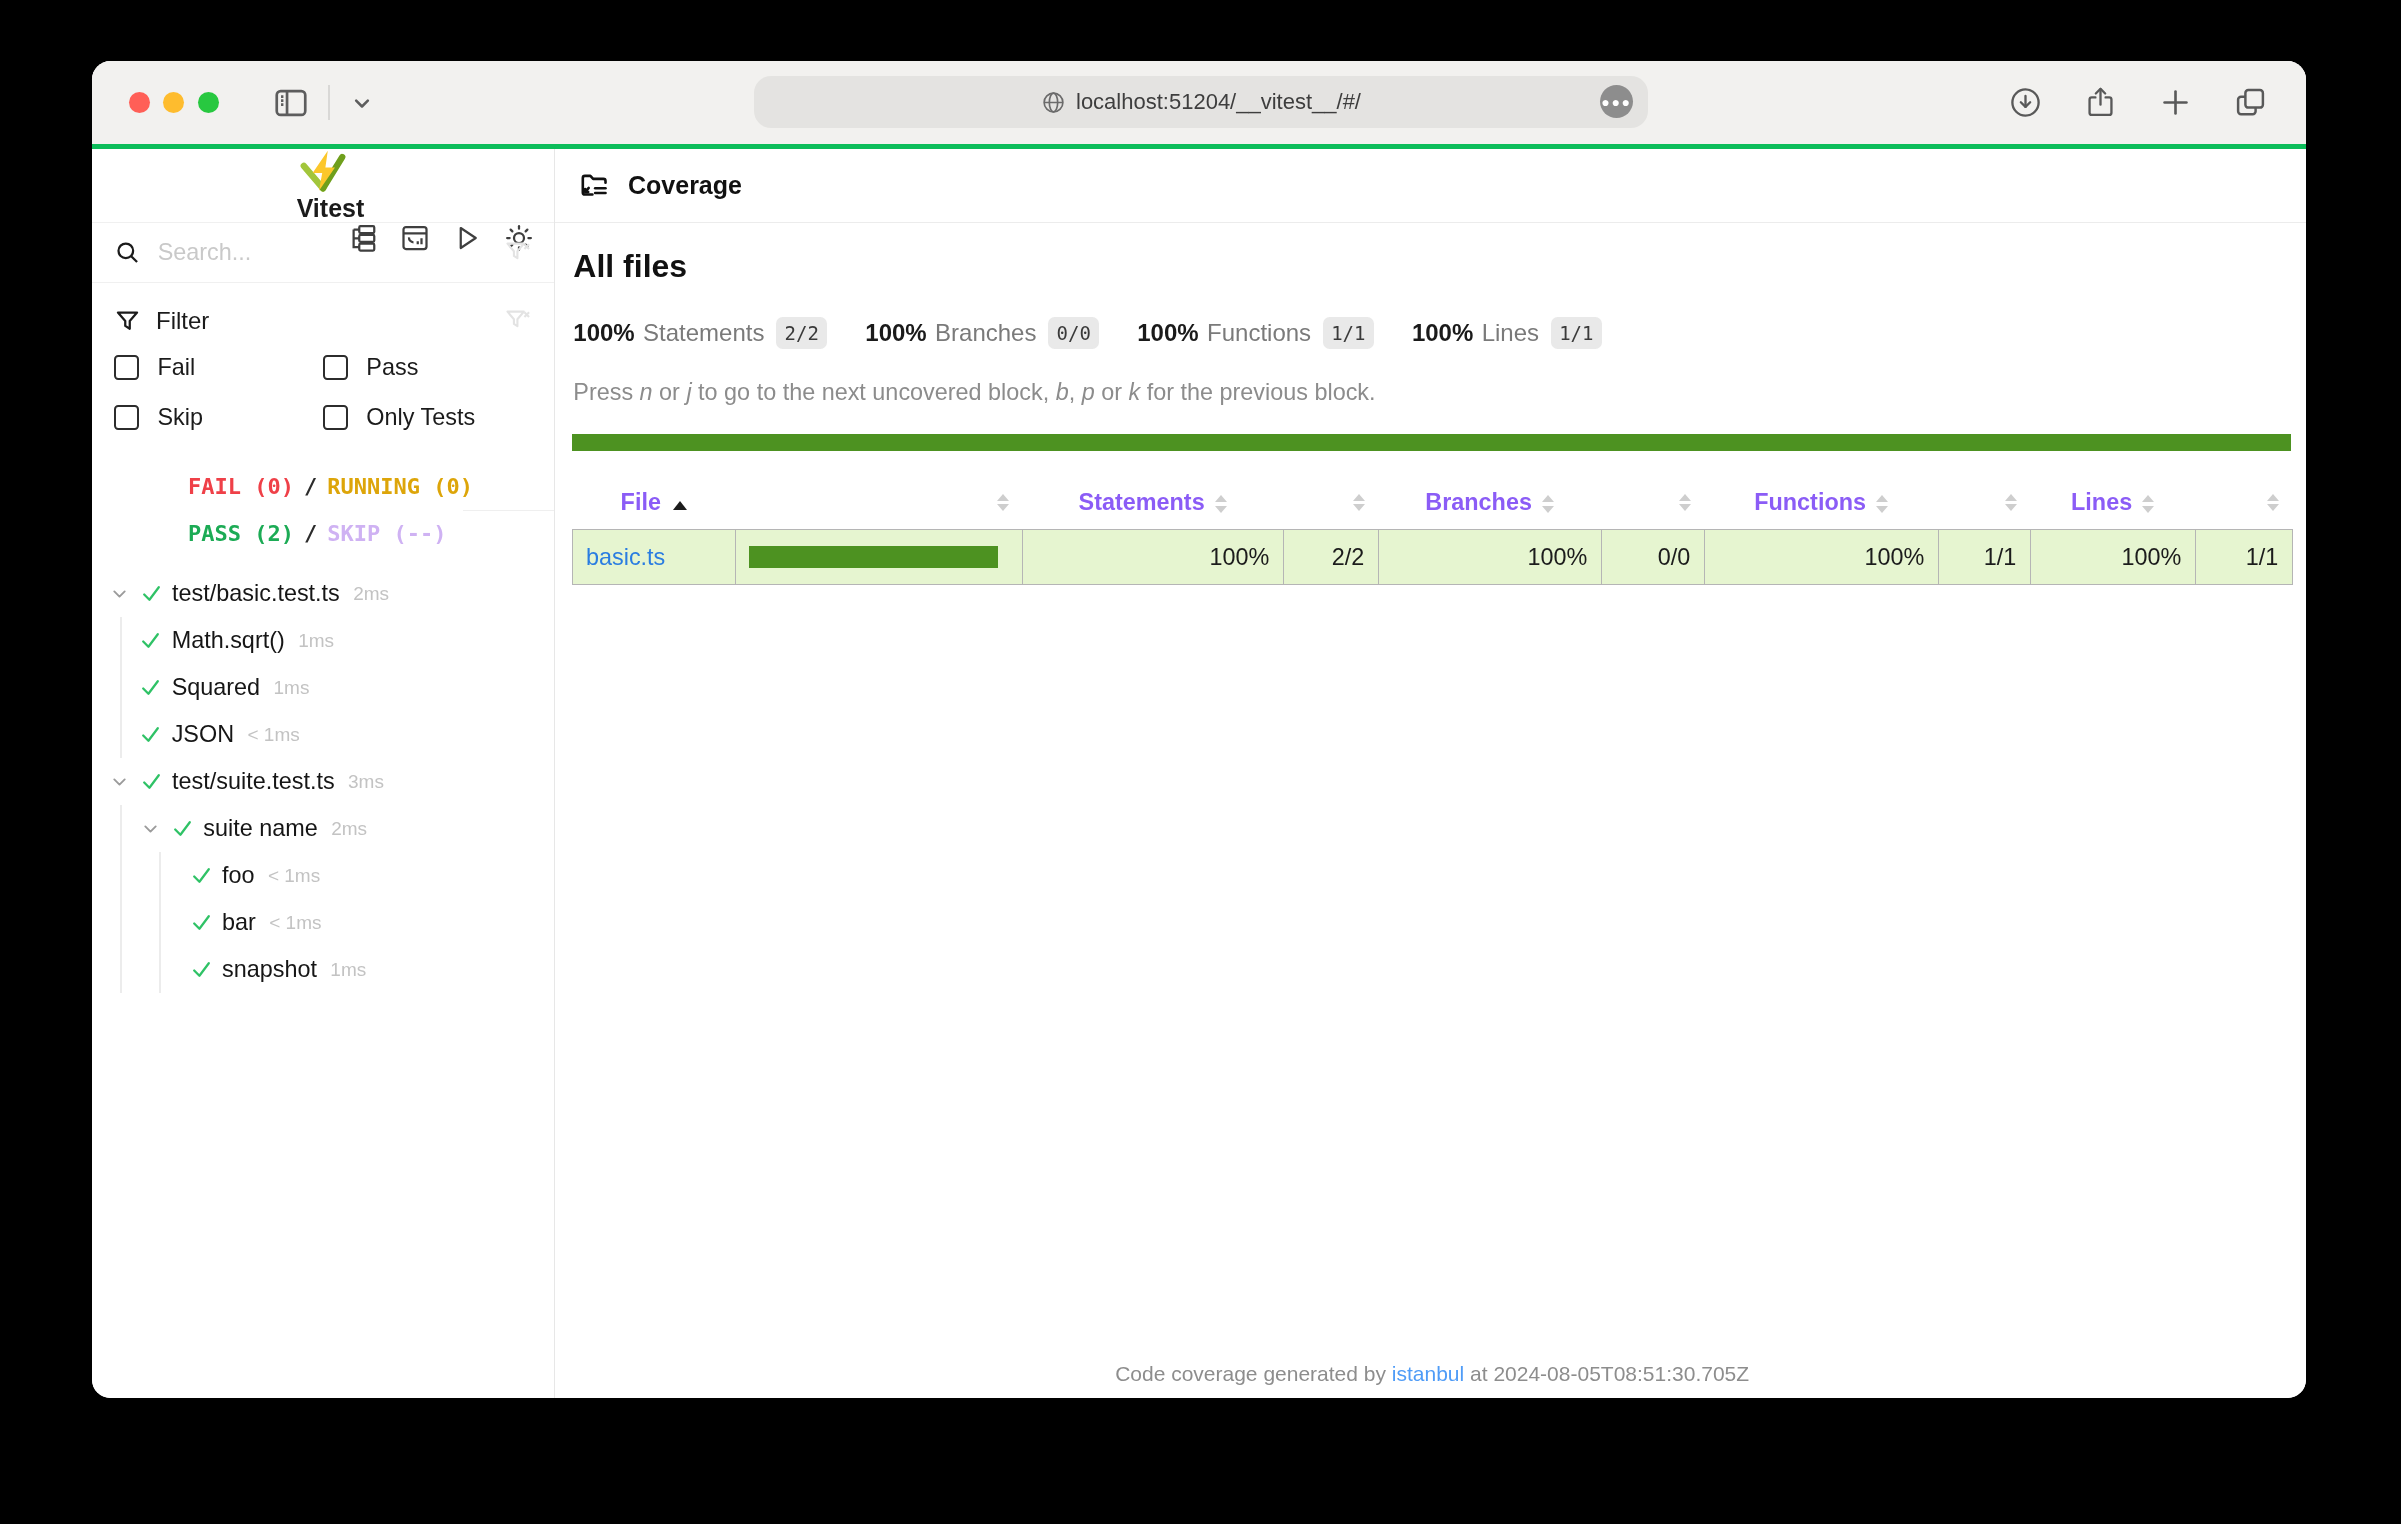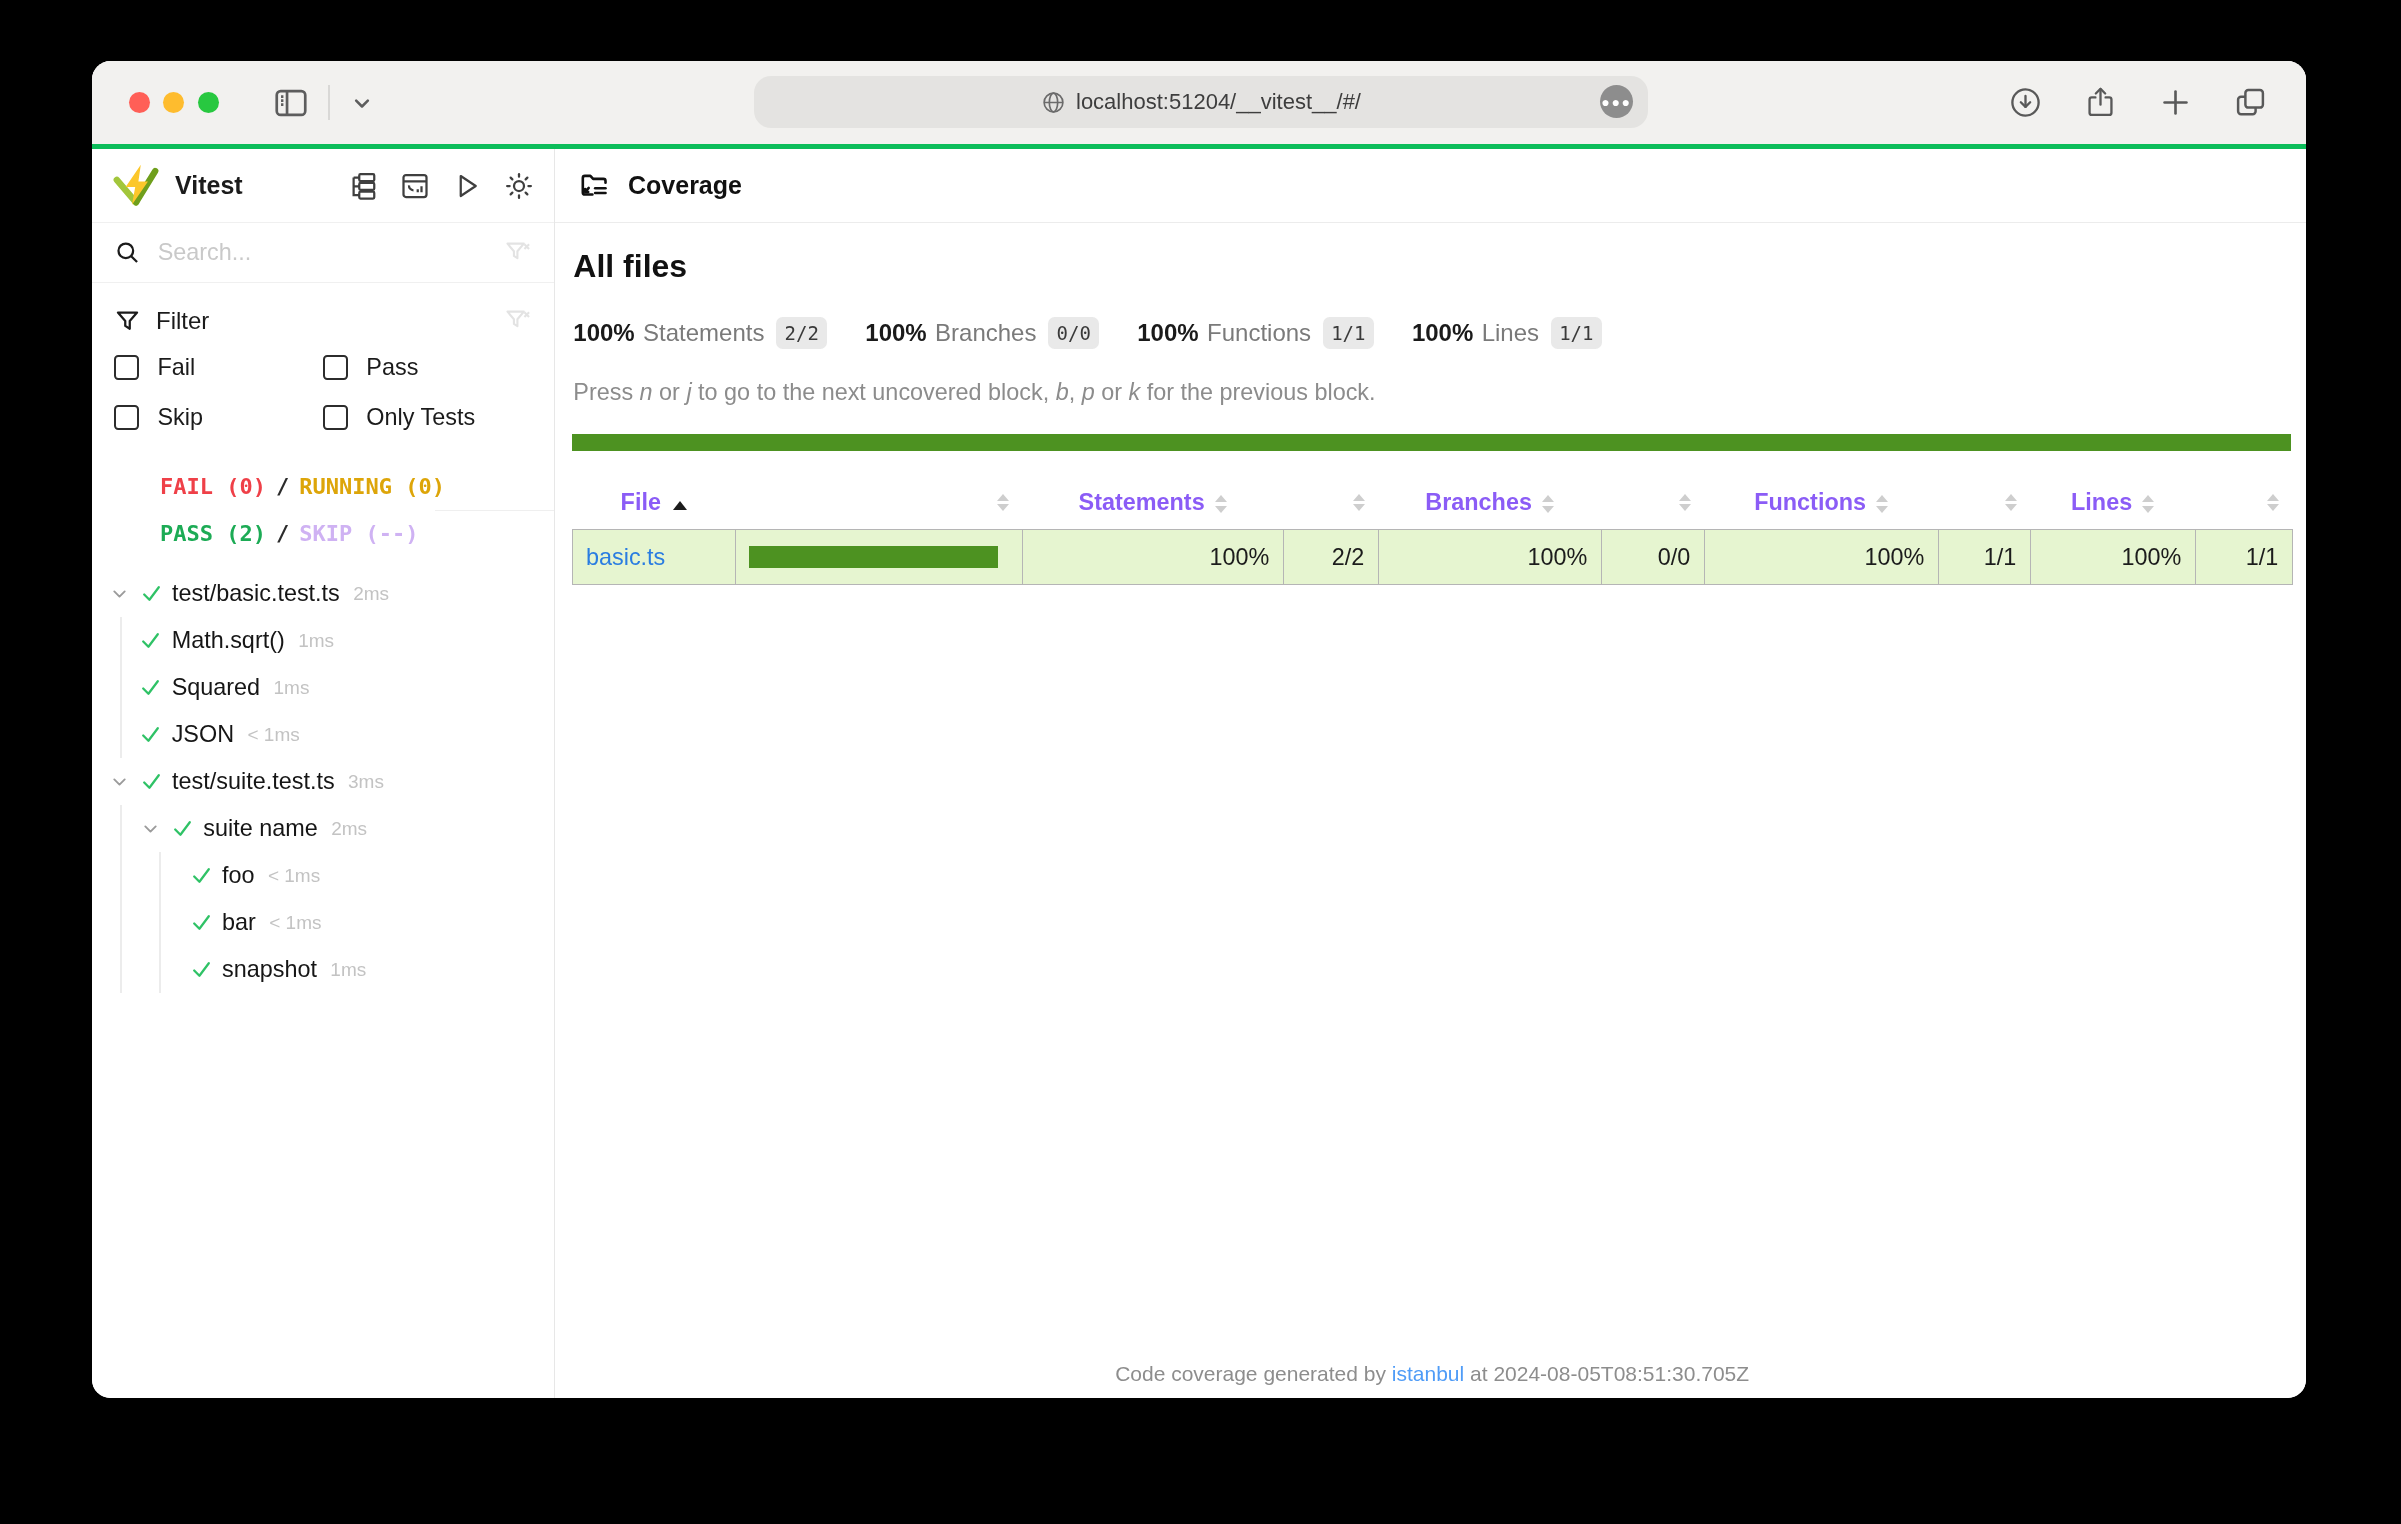--- a/index.html
+++ b/index.html
@@ -19,37 +19,37 @@
   .urlbar .globe { color:#6b6b6b; }
   .more-btn { position:absolute; right:15px; top:9.2px; width:33px; height:33px; border-radius:50%; background:#8d8d8d; color:#fff; display:flex; align-items:center; justify-content:center; font-size:14px; letter-spacing:1.7px; }
   .chrome-right-icons { position:absolute; right:38px; top:0; height:83px; display:flex; align-items:center; gap:40px; color:#595959; }
 
   
   .content { display:flex; height:1249px; }
   .sidebar { width:464px; border-right:1.7px solid #e7e7e7; display:flex; flex-direction:column; background:#fff; }
   .main { flex:1; display:flex; flex-direction:column; background:#fff; }
 
   
-  .s-header { height:74px; display:flex; align-items:center; padding:0 20px; border-bottom:1.7px solid #f0f0f0; }
+  .s-header { height:74px; display:flex; align-items:center; padding:0 20px; border-bottom:1.7px solid #f0f0f0;flex-direction:column; }
   .s-title { font-size:25px; font-weight:bold; color:#1b1b1b; margin-left:15px; }
   .s-header-icons { margin-left:auto; display:flex; align-items:center; gap:22px; color:#3f3f3f; }
   .s-search { height:60px; display:flex; align-items:center; padding:0 22px; border-bottom:1.7px solid #f0f0f0; color:#1b1b1b; }
   .s-search input { border:none; outline:none; flex:1; font-size:23.4px; margin-left:16.7px; color:#333; background:transparent; font-family:inherit; }
   .s-search input::placeholder { color:#c9c9c9; }
   .dim-icon { color:#e3e3e3; }
   .s-filter { padding:16.7px 22px 6.7px 22px; }
   .s-filter-head { display:flex; align-items:center; height:43px; color:#1b1b1b; }
   .s-filter-title { font-size:24px; font-weight:normal; margin-left:15px; }
   .cb-grid { display:grid; grid-template-columns: 1fr 1fr; }
   .cb-row { display:flex; align-items:center; height:50px; }
   .cb-box { width:25px; height:25px; border:2.5px solid #2c2c2c; border-radius:4.2px; }
   .cb-label { font-size:23.4px; color:#1b1b1b; margin-left:18.4px; }
   .s-status { position:relative; margin-top:13.4px; }
   .s-status .rule { position:absolute; left:0; right:0; top:47px; border-top:1.7px solid #efefef; }
-  .status-line { position:relative; height:47px; display:flex; align-items:center; padding-left:68px; background:#fff; width:fit-content; padding-right:16.7px;
+  .status-line { position:relative; height:47px; display:flex; align-items:center; padding-left:96px; background:#fff; width:fit-content; padding-right:16.7px;
                  font-family:"DejaVu Sans Mono", monospace; font-weight:bold; font-size:22px; gap:10px; }
   .st-fail{ color:#ef4048; } .st-running{ color:#dda509; } .st-pass{ color:#1cab55; } .st-skip{ color:#cfb2f3; } .st-sep{ color:#2b2b2b; }
   .tree { padding-top:13.4px; }
   .trow { display:flex; align-items:center; height:47px; padding-left:15px; }
   .trow .label { font-size:23.4px; color:#161616; margin-left:8.4px; }
   .trow .dur { font-size:19px; color:#c3c3c3; margin-left:13.4px; }
   .kids1 { margin-left:27.6px; border-left:2.5px solid #ececec; }
   .kids1 > .trow { padding-left:16.7px; }
   .kids2 { margin-left:37px; border-left:2.5px solid #ececec; }
   .kids2 > .trow { padding-left:28px; }

